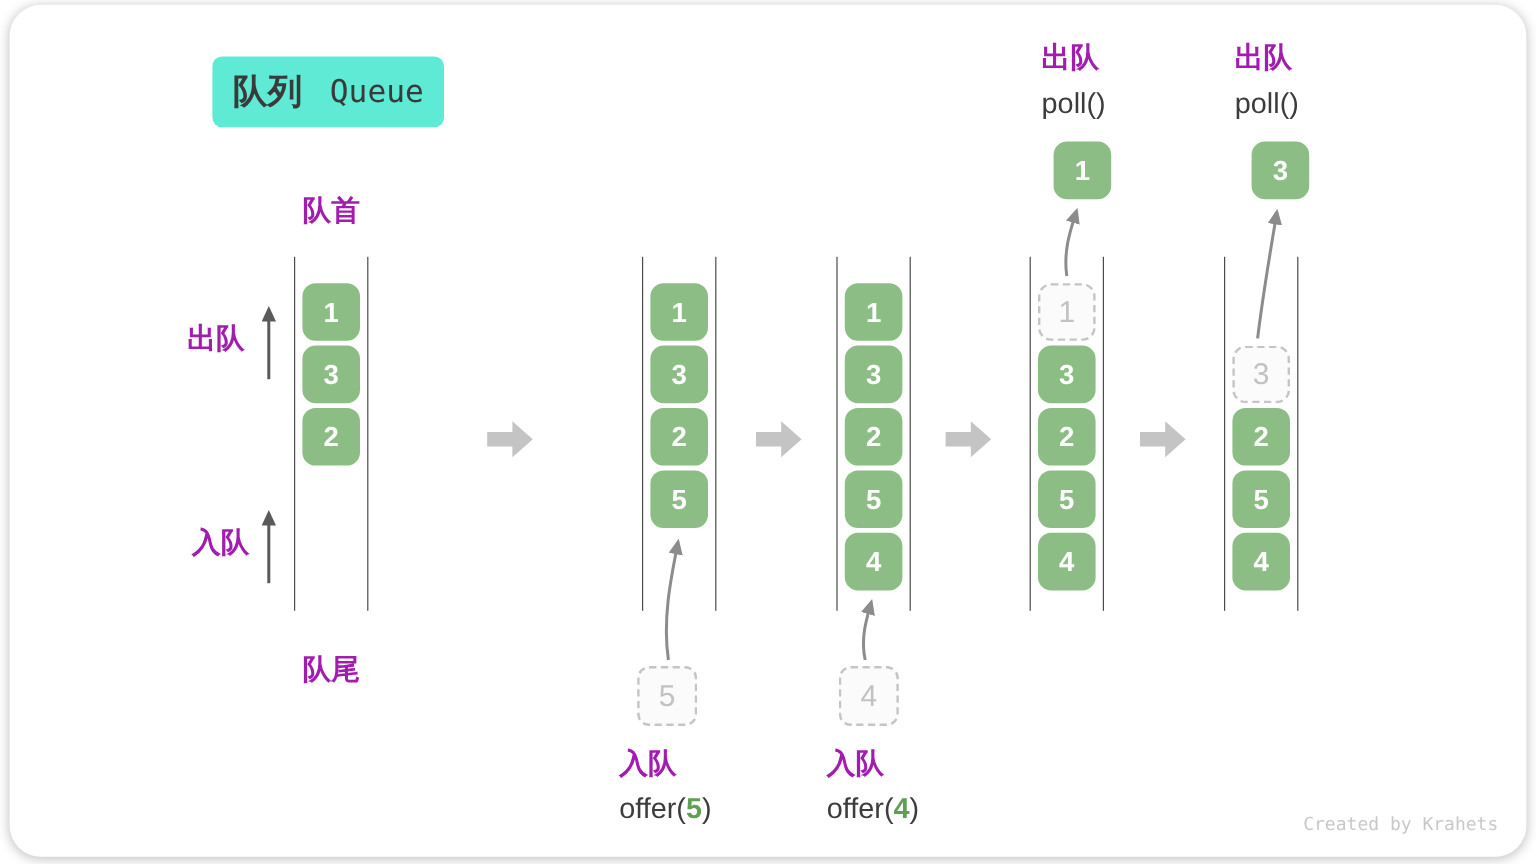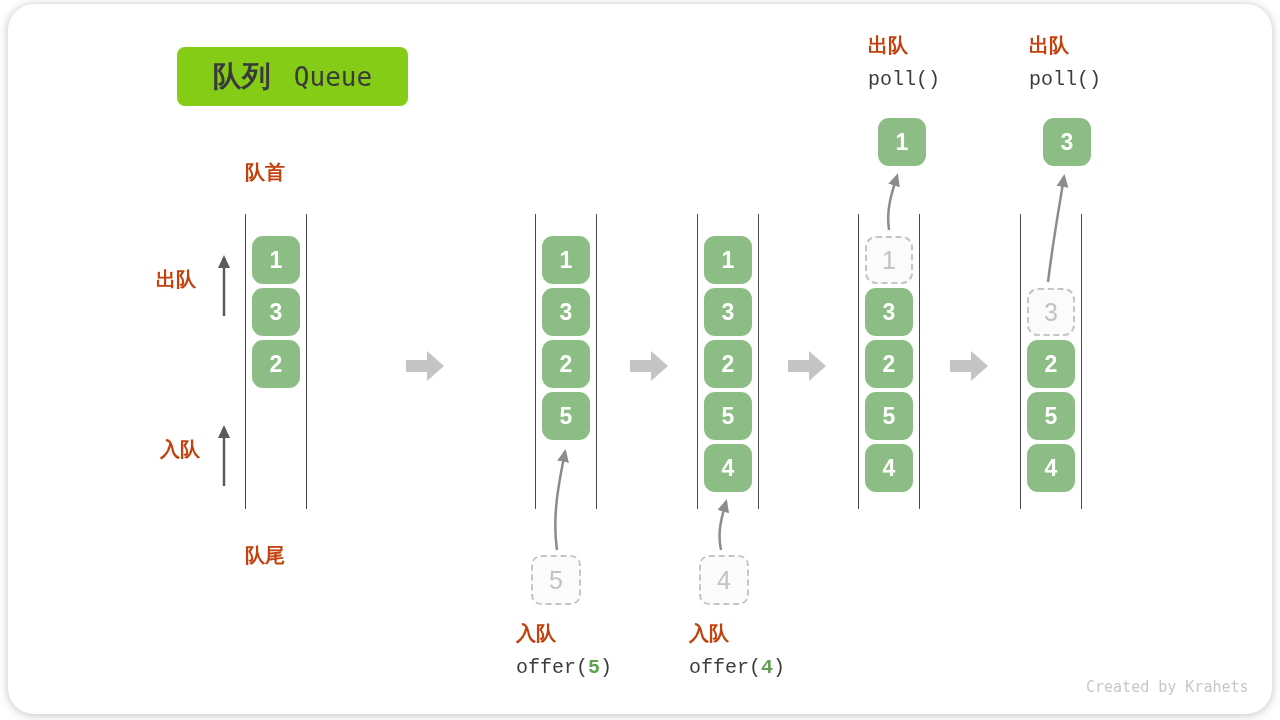--- a/index.html
+++ b/index.html
@@ -9,32 +9,32 @@
   .card {
     position: absolute; left: 8px; top: 4px; width: 1264px; height: 710px;
     background: #ffffff; border-radius: 26px;
     box-shadow: 0 1px 10px rgba(0,0,0,0.25);
   }
 
   .abs { position: absolute; }
 
   
   .title-badge {
-    position: absolute; left: 169px; top: 43px; width: 231px; height: 59px;
-    background: #84cc16; border-radius: 8px;
+    position: absolute; left: 169px; top: 43px; width: 193px; height: 59px;
+    background: #5eead4; border-radius: 8px;
     display: flex; align-items: center; justify-content: center; gap: 12px;
   }
   .title-zh { font-weight: 700; font-size: 29px; color: #3a3a3a; }
   .title-en { font-family: "DejaVu Sans Mono", monospace; font-size: 26px; color: #3a3a3a; margin-left: 11px; }
 
   
-  .zh { font-weight: 700; font-size: 20px; color: #c2410c; }
-  .mono { font-family: Liberation Mono, monospace; font-size: 20px; color: #3c3c3c; }
+  .zh { font-weight: 700; font-size: 24px; color: #a21caf; }
+  .mono { font-family: Liberation Sans, sans-serif; font-size: 24px; color: #3c3c3c; }
 
-  .center62 { width: 62px; }
+  .center62 { width: 62px; text-align: center; }
 
   
   .walls {
     position: absolute; top: 210px; width: 62px; height: 295px;
     border-left: 1.5px solid #4b4b4b; border-right: 1.5px solid #4b4b4b;
   }
 
   
   .box {
     position: absolute; width: 48px; height: 48px; border-radius: 11px;

